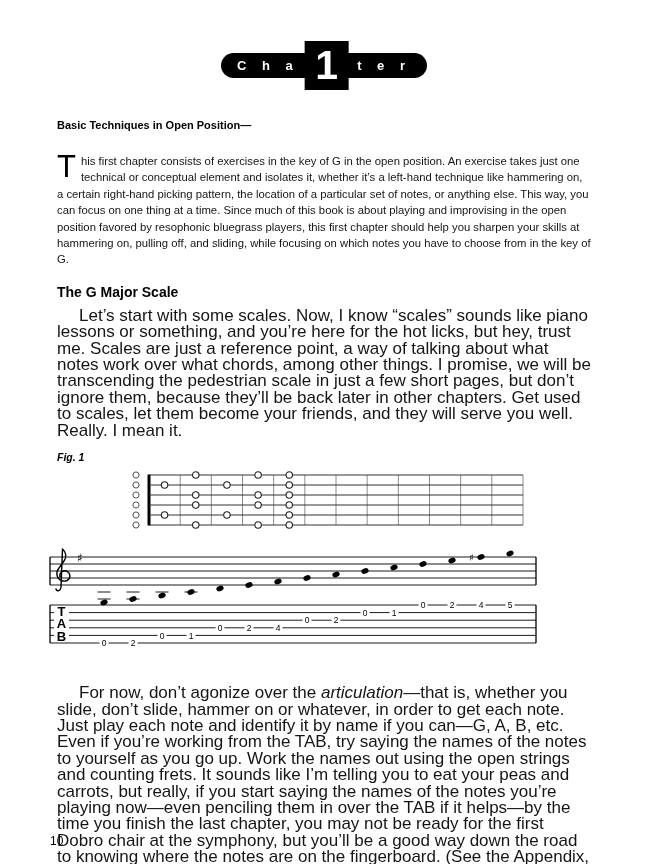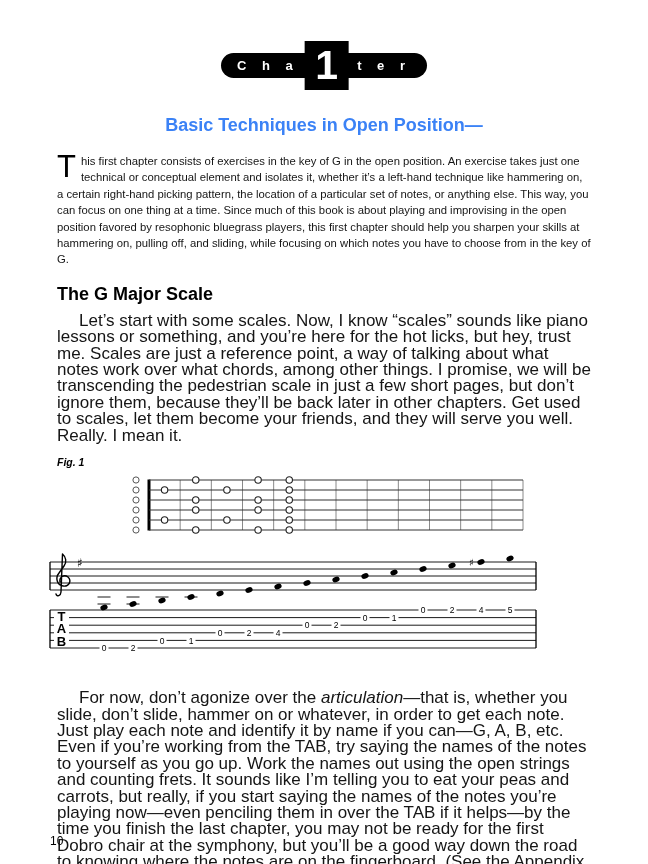--- a/index.html
+++ b/index.html
@@ -18,28 +18,28 @@
     border-radius:13px; display:flex; align-items:center; justify-content:space-between;
     padding:0 16px; color:#fff; font-weight:bold; font-size:13px; letter-spacing:6px;
   }
   .chapter-box{
     position:absolute; top:1px; left:50%; transform:translateX(-44%);
     width:44px; height:49px; background:#000; color:#fff;
     display:flex; align-items:center; justify-content:center;
     font-size:41px; font-weight:bold;
   }
 
-  .title{ text-align:center; font-weight:bold; font-size:18px; line-height:23px;
-          margin:24px 0 16px 0; color:#3b82f6; }
+  .title{ font-weight:bold; font-size:11px; line-height:23px;
+          margin:24px 0 16px 0; color:#000000; }
   .tl{ display:block; }
 
   .intro{ font-size:11.3px; line-height:16.4px; margin:0 0 12px 0; text-align:left; color:#151515;}
   .dropcap{ float:left; font-size:31px; line-height:26px; padding:1px 5px 0 0; color:#000; }
 
-  .h2{ font-size:18px; font-weight:bold; margin:16px 0 8px 0; color:#000; }
+  .h2{ font-size:14px; font-weight:bold; margin:16px 0 8px 0; color:#000; }
   .para{ font-size:17px; line-height:16.4px; text-indent:22px; margin:0 0 8px 0; color:#151515;}
   .outro{ margin-top:28px; }
 
   .fig-label{ font-size:10.5px; font-weight:bold; margin:12px 0 6px 0; color:#000;font-style:italic; }
   .fb-wrap{ margin-left:70px; }
   .nt-wrap{ margin-left:-9px; margin-top:6px; }
 
   .page-num{ position:absolute; left:50px; bottom:16px; font-size:12px; color:#000; }
 </style>
 </head>

